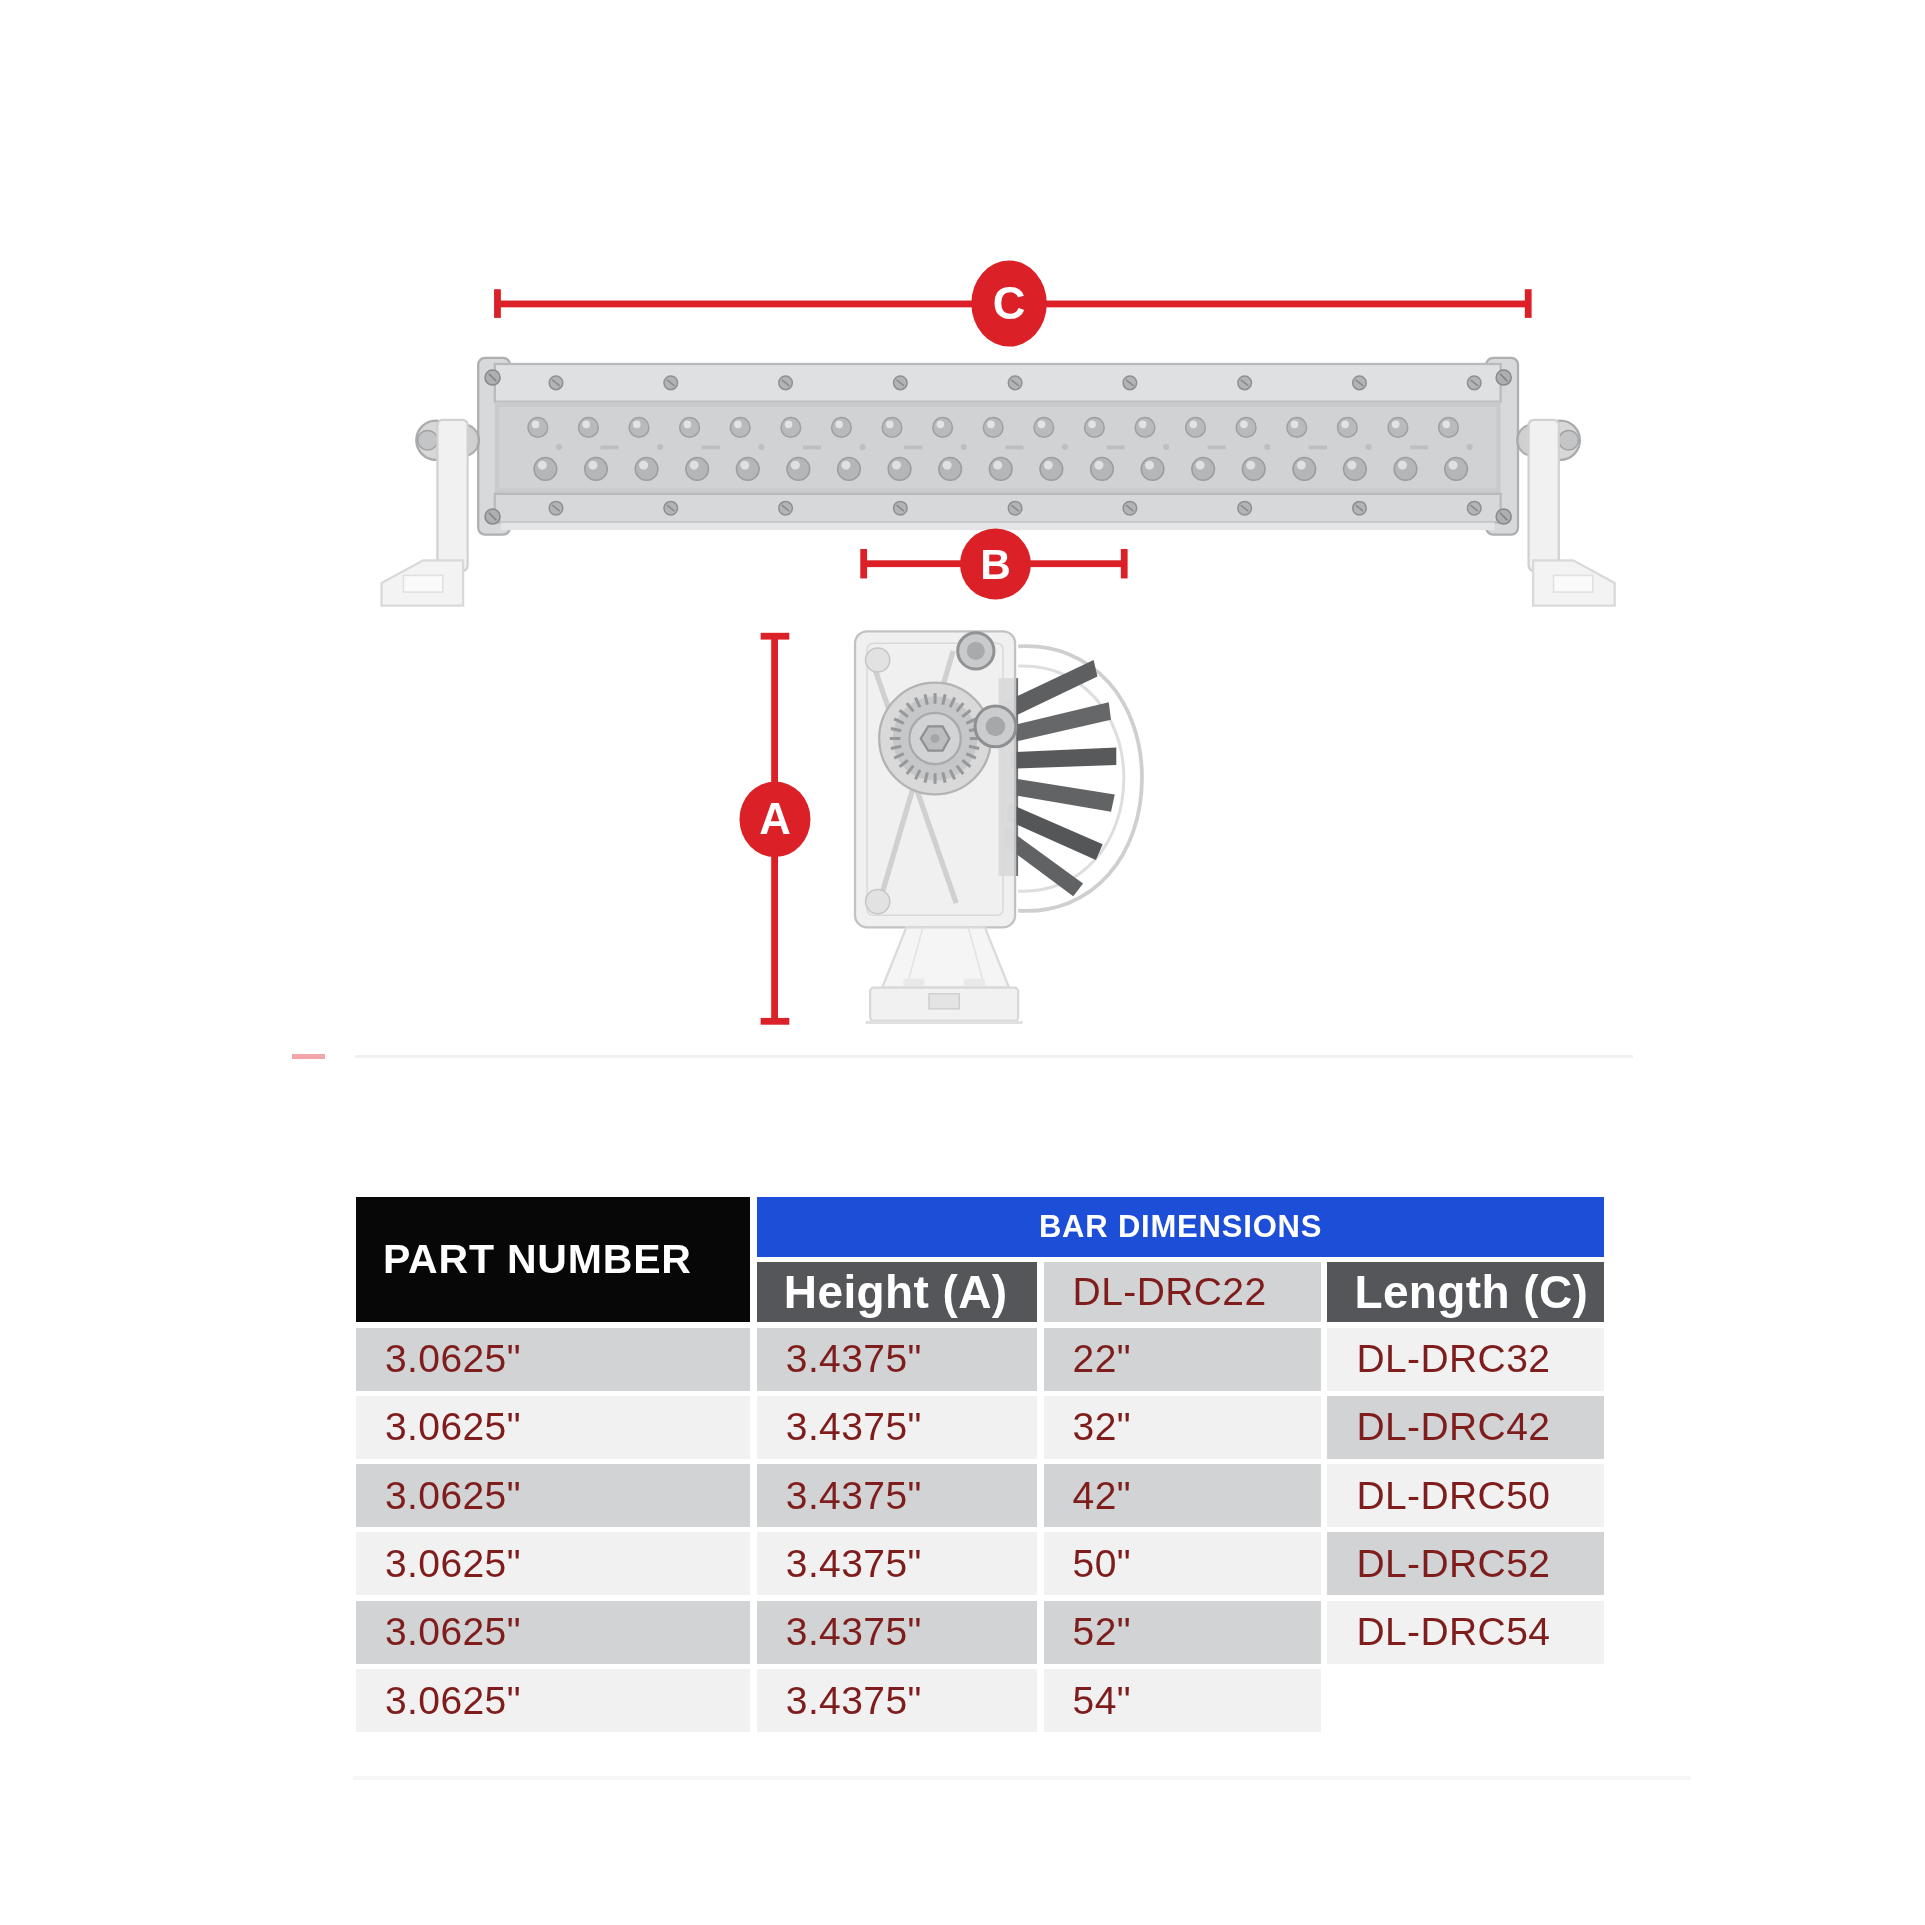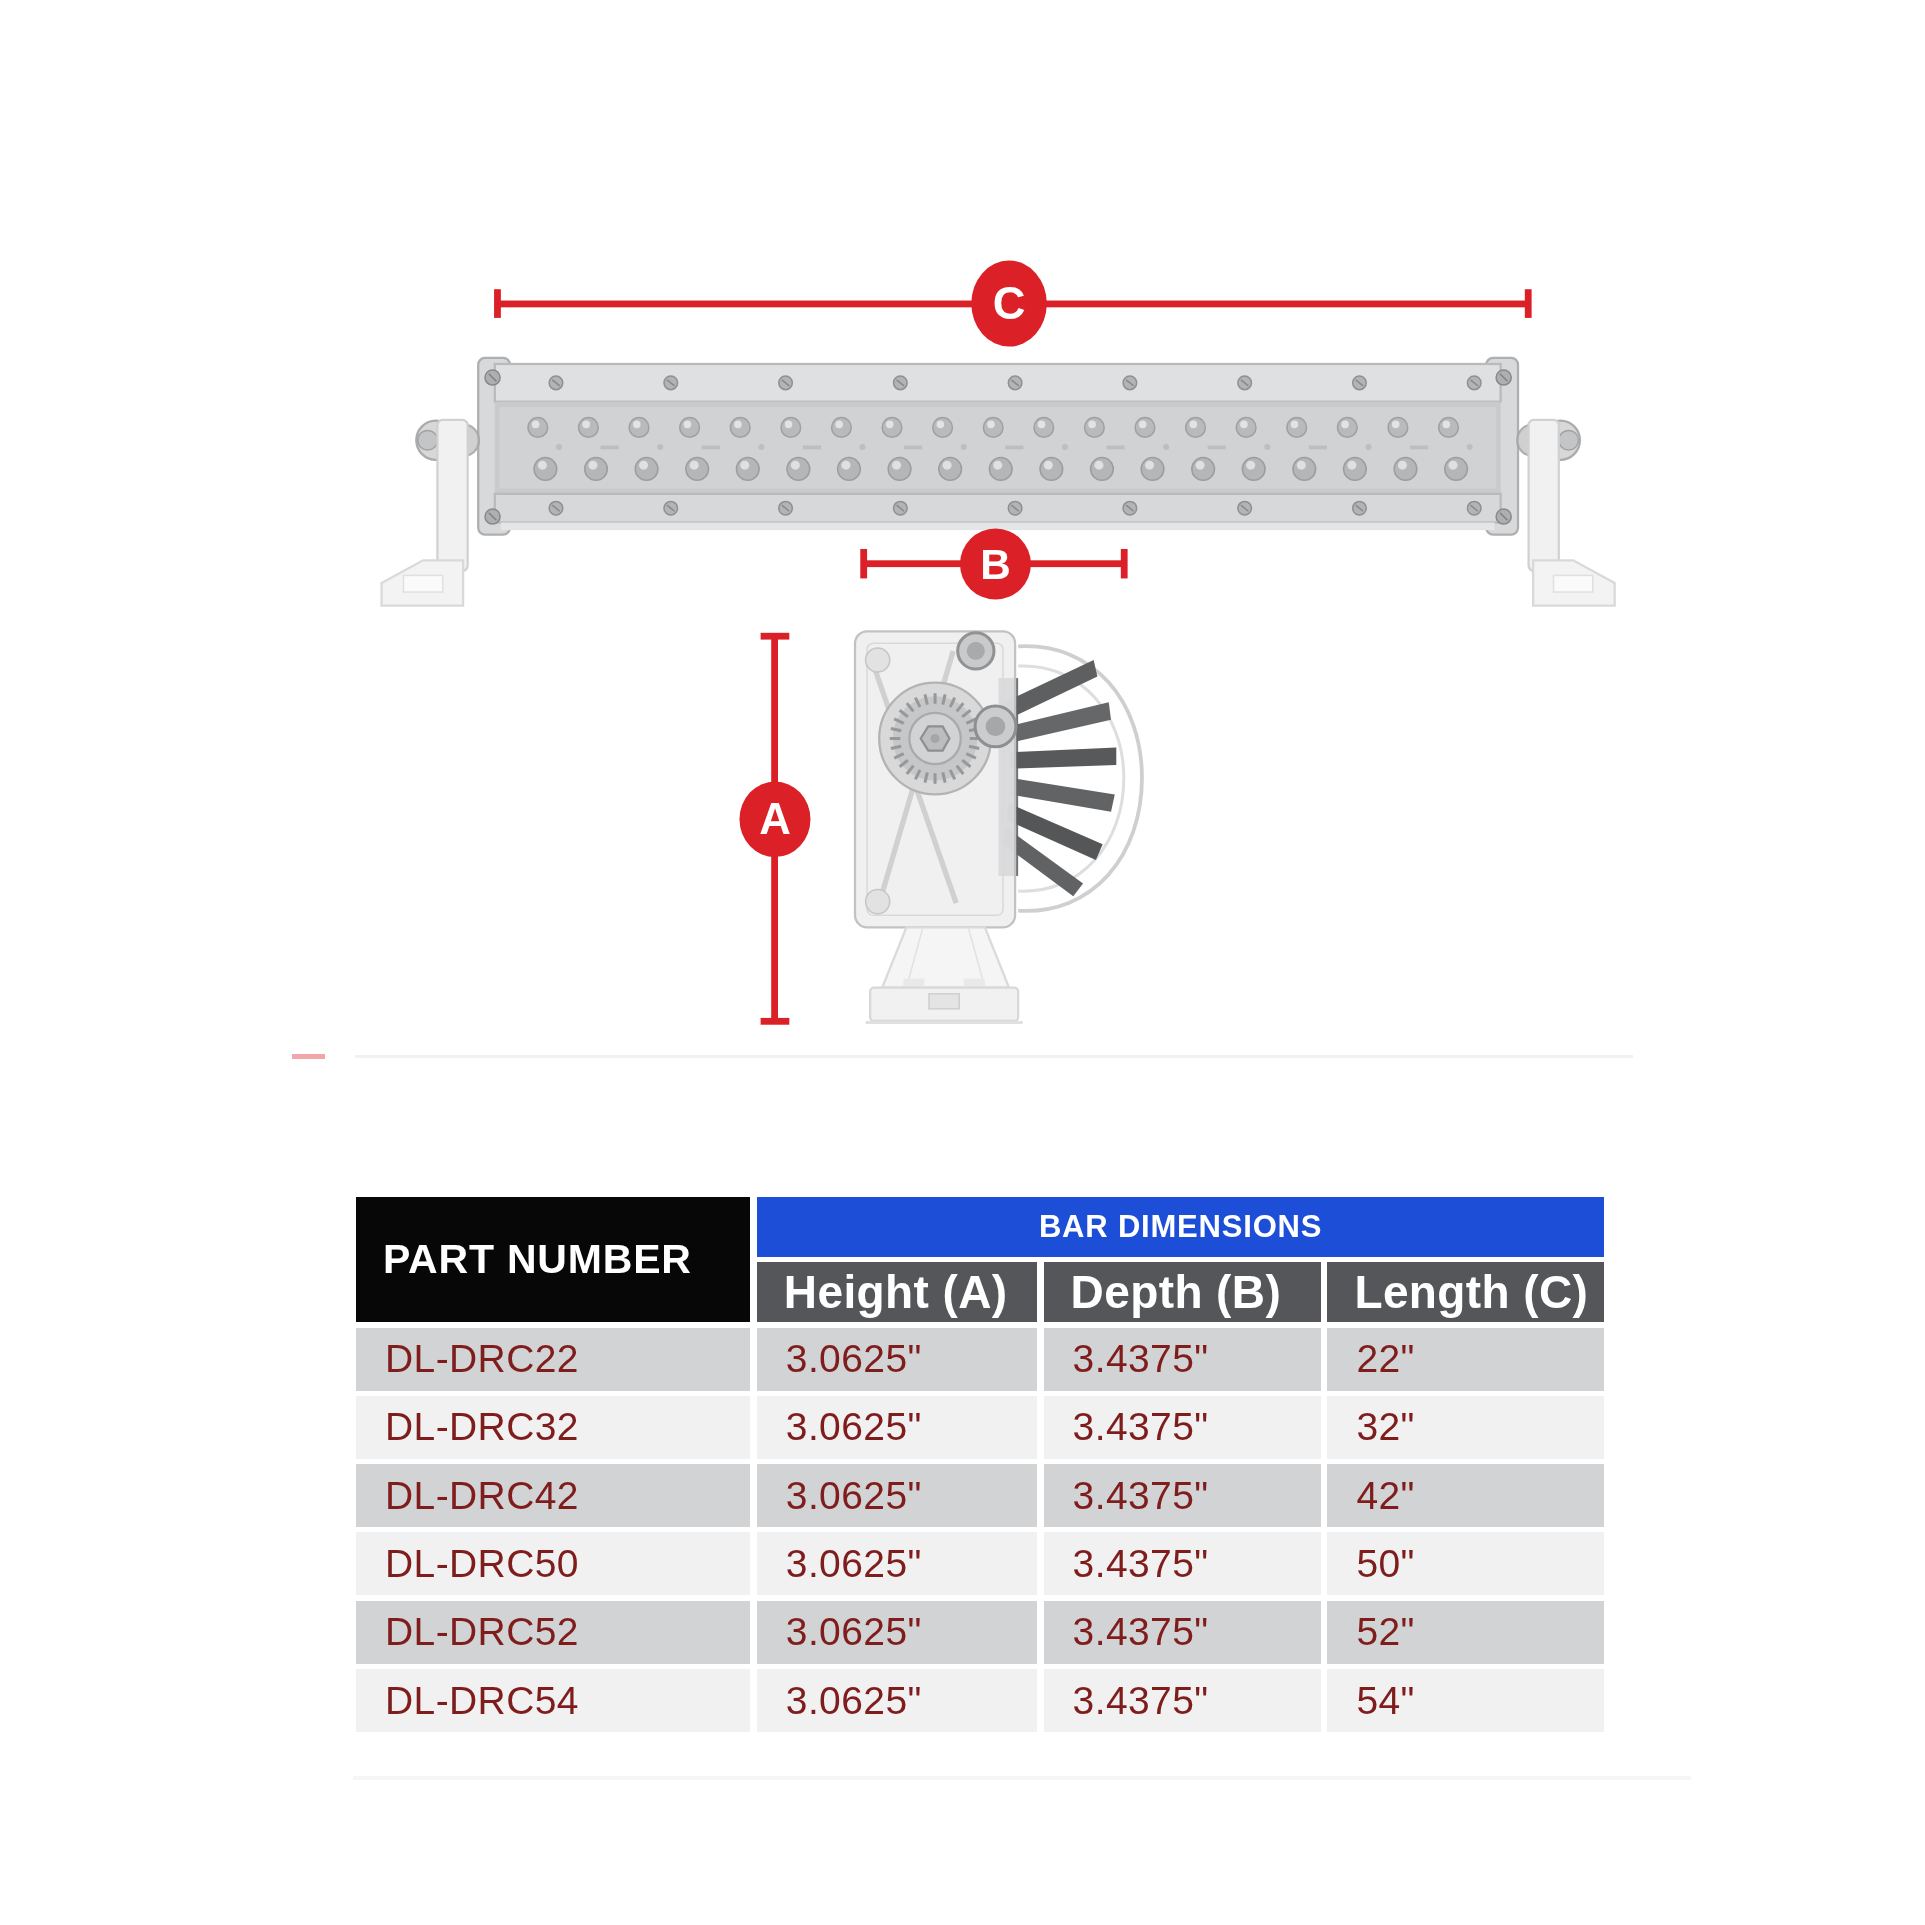--- a/index.html
+++ b/index.html
@@ -325,21 +325,20 @@
 
   <div class="divider-pink"></div>
   <div class="divider-gray"></div>
   <div class="divider-footer"></div>
 
   <div class="spec-table">
     <div class="cell cell-part-header">PART NUMBER</div>
     <div class="cell cell-group-header">BAR DIMENSIONS</div>
 
     <div class="cell cell-subheader" style="grid-column:2;">Height (A)</div>
-    <div class="cell cell-subheader" style="grid-column:3;">Depth (B)</div>
     <div class="cell cell-subheader" style="grid-column:4;">Length (C)</div>
 
     <div class="cell cell-data row-dark">DL-DRC22</div>
     <div class="cell cell-data row-dark">3.0625"</div>
     <div class="cell cell-data row-dark">3.4375"</div>
     <div class="cell cell-data row-dark">22"</div>
 
     <div class="cell cell-data row-light">DL-DRC32</div>
     <div class="cell cell-data row-light">3.0625"</div>
     <div class="cell cell-data row-light">3.4375"</div>

